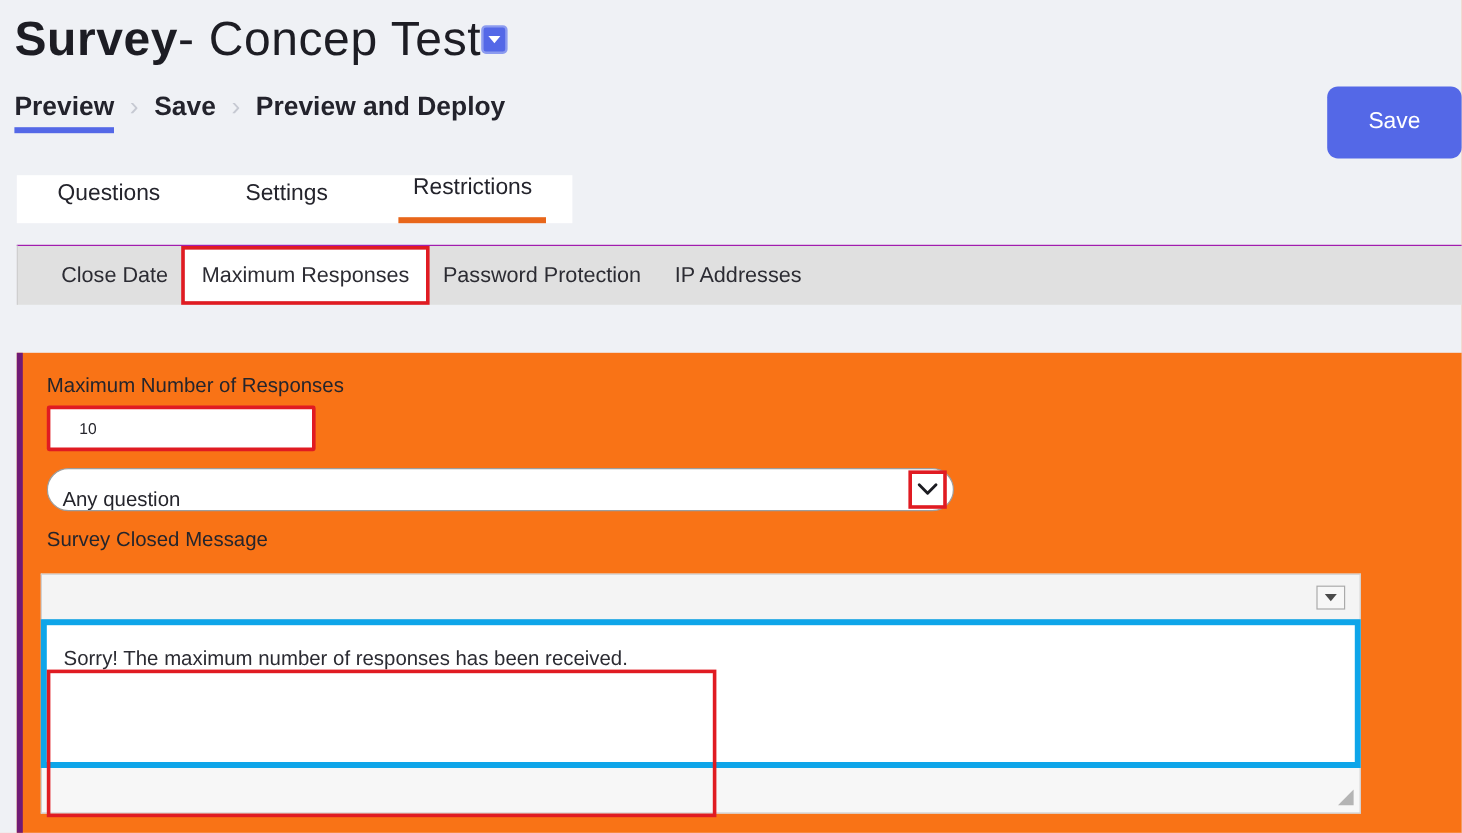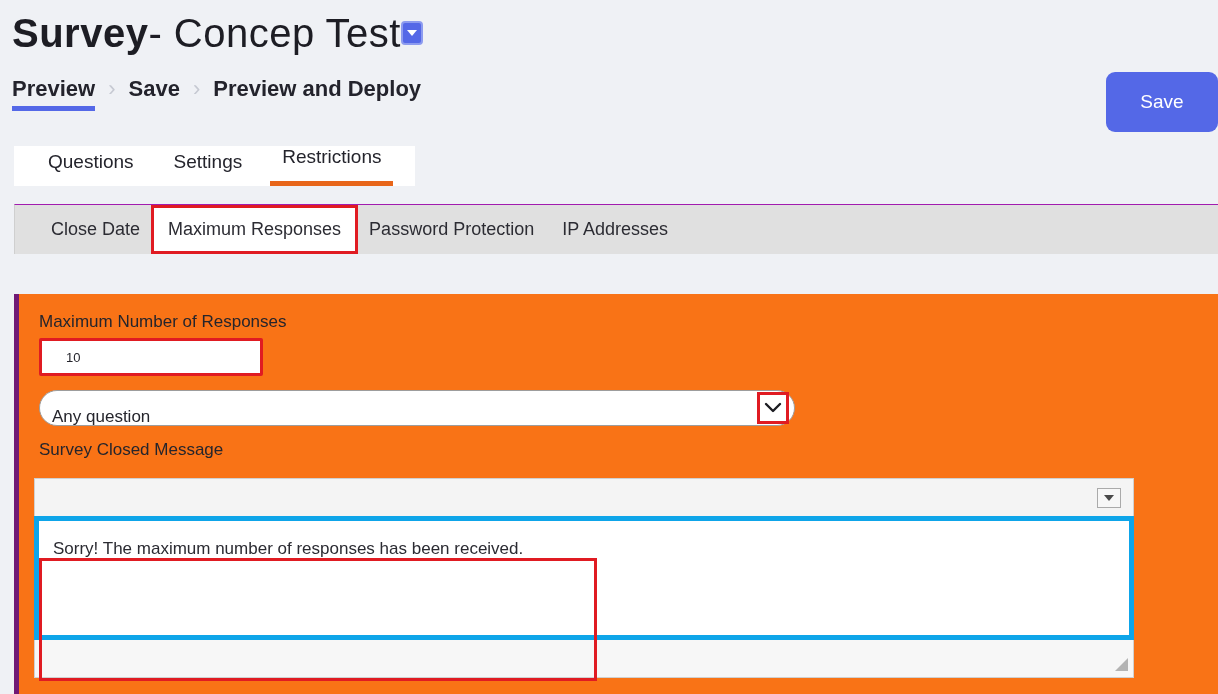--- a/index.html
+++ b/index.html
@@ -61,20 +61,21 @@
     font-family: "Liberation Sans", sans-serif;
     font-size: 19px; cursor: pointer;
   }
 
   
   #main-tabs {
     position: absolute; left: 14px; top: 146px;
     height: 40px; background: #ffffff;
     display: flex; align-items: flex-end;
     padding: 0 14px;
+    gap: 31px;
   }
   .main-tab {
     font-size: 19px; color: #24242c;
     padding: 0 12px 13px 12px; margin: 0 8px;
     cursor: pointer; white-space: nowrap;
   }
   .main-tab.active { border-bottom: 5px solid #e8661a; }
 
   
   #sub-tabs {

